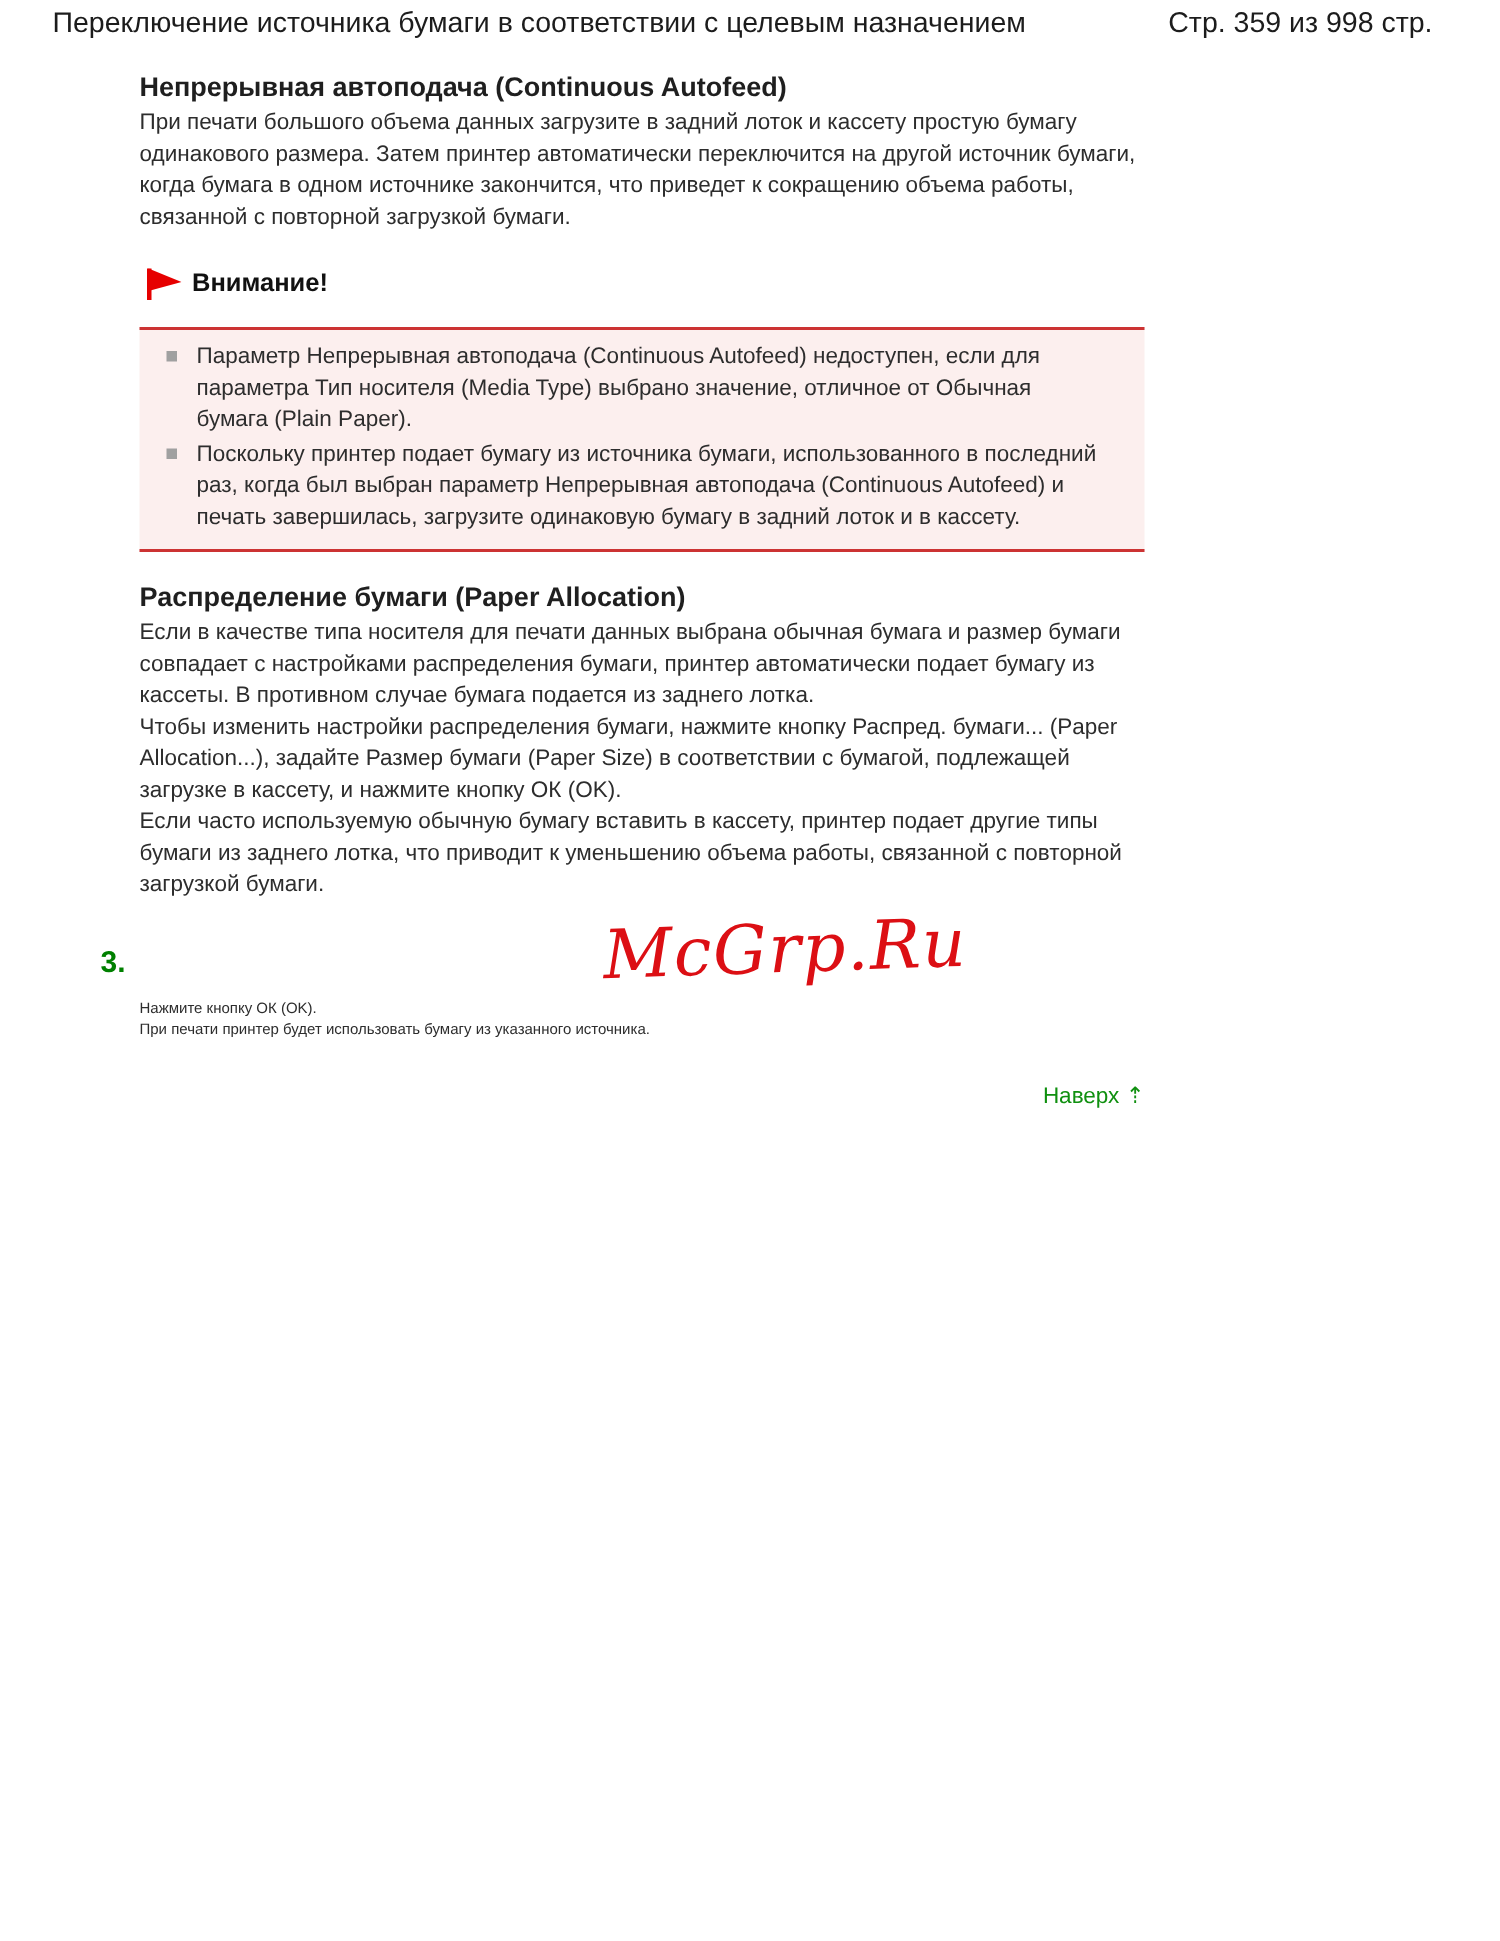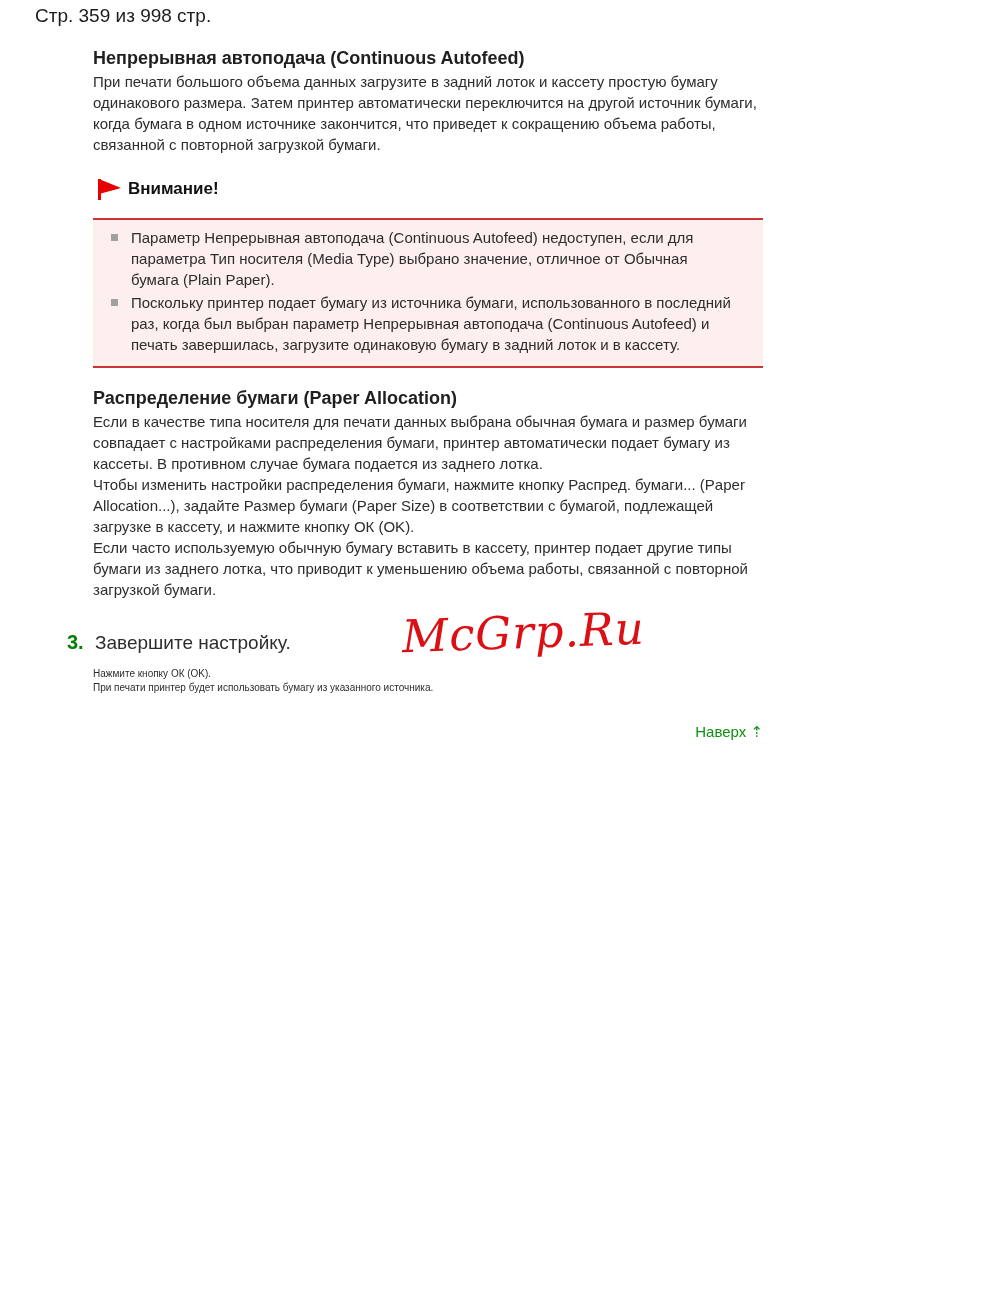--- a/index.html
+++ b/index.html
@@ -113,20 +113,21 @@
     transform: rotate(-2deg);
     white-space: nowrap;
     pointer-events: none;
     letter-spacing: 1px;
   }
 </style>
 </head>
 <body>
 
 <div class="page-header">
+  <span>Переключение источника бумаги в соответствии с целевым назначением</span>
   <span>Стр. 359 из 998 стр.</span>
 </div>
 
 <div class="content">
 
   <div>
     <div class="sec-heading">Непрерывная автоподача (Continuous Autofeed)</div>
     <p class="para gap-top">При печати большого объема данных загрузите в задний лоток и кассету простую бумагу одинакового размера. Затем принтер автоматически переключится на другой источник бумаги, когда бумага в одном источнике закончится, что приведет к сокращению объема работы, связанной с повторной загрузкой бумаги.</p>
   </div>
 
@@ -156,21 +157,20 @@
 
   <div class="gap-top" style="margin-top:18px;">
     <div class="sec-heading">Распределение бумаги (Paper Allocation)</div>
     <p class="para">Если в качестве типа носителя для печати данных выбрана обычная бумага и размер бумаги совпадает с настройками распределения бумаги, принтер автоматически подает бумагу из кассеты. В противном случае бумага подается из заднего лотка.</p>
     <p class="para gap-top">Чтобы изменить настройки распределения бумаги, нажмите кнопку Распред. бумаги... (Paper Allocation...), задайте Размер бумаги (Paper Size) в соответствии с бумагой, подлежащей загрузке в кассету, и нажмите кнопку ОК (OK).</p>
     <p class="para gap-top">Если часто используемую обычную бумагу вставить в кассету, принтер подает другие типы бумаги из заднего лотка, что приводит к уменьшению объема работы, связанной с повторной загрузкой бумаги.</p>
   </div>
 
   <div class="step">
     <span class="step-number">3.</span>
-    <span class="step-title">Завершите настройку.</span>
   </div>
   <div class="step-body">
     <div>Нажмите кнопку ОК (OK).</div>
     <div>При печати принтер будет использовать бумагу из указанного источника.</div>
   </div>
 
   <div class="top-link-row">
     <a class="top-link" href="#"><span>Наверх</span>&nbsp;<span class="arrow">⇡</span></a>
   </div>
 

